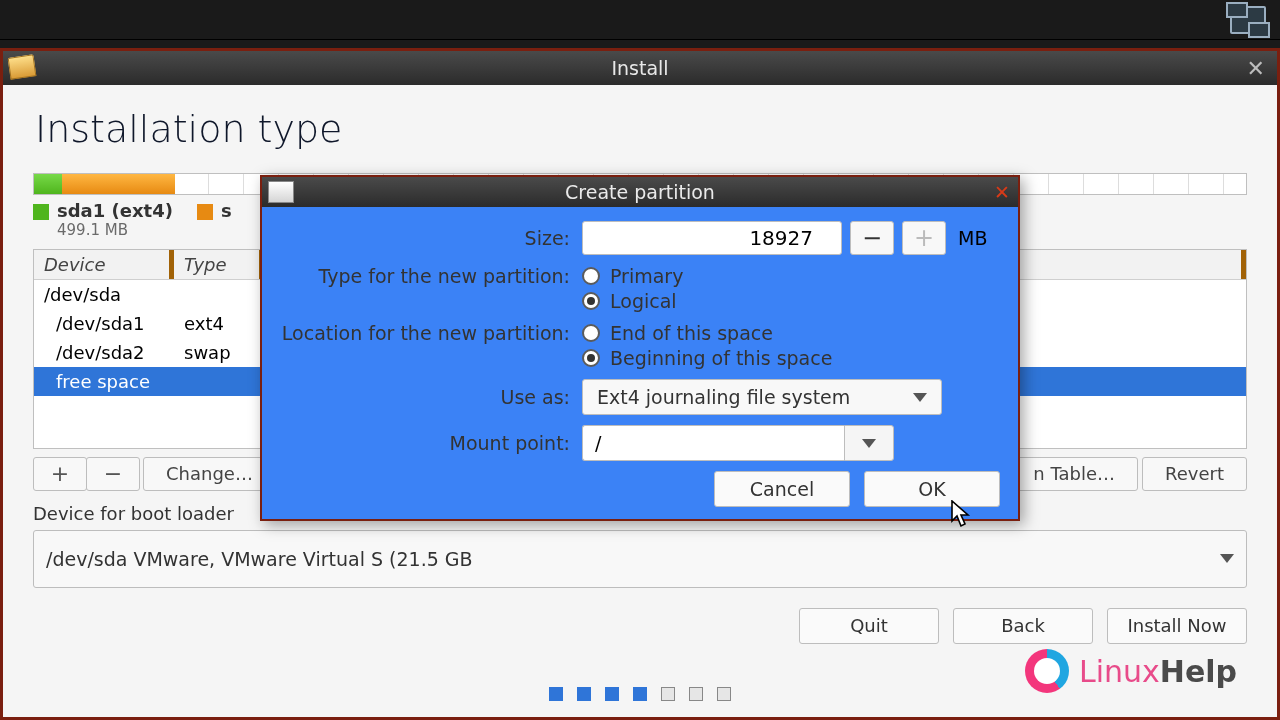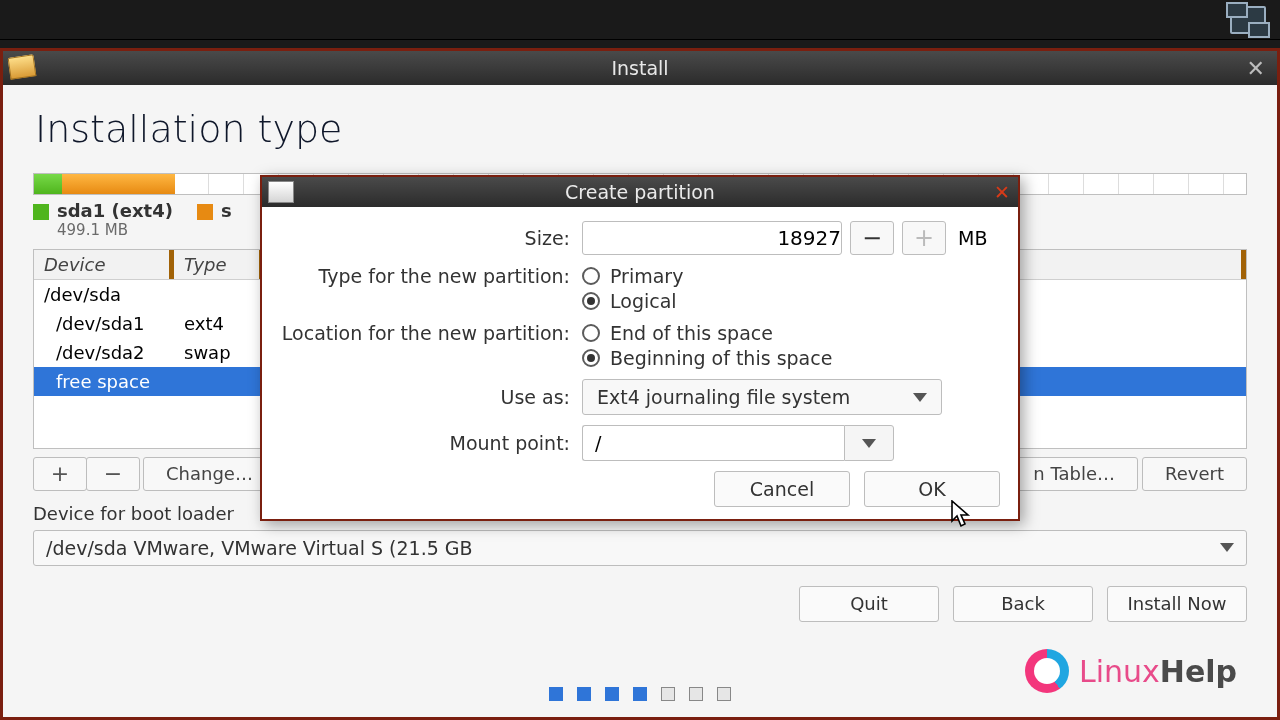--- a/index.html
+++ b/index.html
@@ -82,21 +82,21 @@
   .sqbtn { width: 54px; height: 34px; border: 1px solid #bdbdbd; background: #f8f8f8;
            display: flex; align-items: center; justify-content: center; font-size: 22px;
            color: #555; border-radius: 3px; margin-right: -1px; cursor: pointer; }
   .txtbtn { height: 34px; border: 1px solid #bdbdbd; background: #f8f8f8;
             padding: 0 22px; font-size: 18px; color: #444; border-radius: 3px;
             display: flex; align-items: center; cursor: pointer; margin-left: 4px; }
   .spacer { flex: 1; }
 
   .boot-label { margin-top: 12px; font-size: 18px; color: #333; }
   .boot-select { margin-top: 6px; display: flex; align-items: center; justify-content: space-between;
-                 border: 1px solid #bdbdbd; background: #f8f8f8; padding: 6px 12px; font-size: 19px;
+                 border: 1px solid #bdbdbd; background: #f8f8f8; padding: 17px 12px; font-size: 19px;
                  color: #333; border-radius: 3px; cursor: pointer; }
   .chev { border-left: 7px solid transparent; border-right: 7px solid transparent; border-top: 9px solid #555; }
 
   .footer-btns { display: flex; justify-content: flex-end; gap: 14px; margin-top: 20px; }
   .footer-btns button { width: 140px; height: 36px; border: 1px solid #bdbdbd; background: #fafafa;
                         border-radius: 3px; font-size: 18px; color: #333; cursor: pointer; }
 
   
   .logo-wrap { position: absolute; right: 40px; bottom: 24px; display: flex; align-items: center; gap: 10px; }
   .logo-mark { width: 44px; height: 44px; border-radius: 50%; background:
@@ -107,21 +107,21 @@
 
   
   .pager { position: absolute; left: 50%; bottom: 16px; transform: translateX(-50%); display: flex; gap: 14px; }
   .pager span { width: 14px; height: 14px; border: 1px solid #888; background: #e6e6e6; }
   .pager span.on { background: #2f75d8; border-color: #2f75d8; }
 
   
   .modal {
     position: absolute; top: 175px; left: 260px; width: 760px;
     border: 2px solid #7a1f0f;
-    background: #ffffff;
+    background: #3b82f6;
     box-shadow: 4px 4px 14px rgba(0,0,0,.35);
     z-index: 10;
   }
   .modal .mtitle {
     height: 30px; background: linear-gradient(#4a4a4a, #2b2b2b);
     color: #eaeaea; display: flex; align-items: center; justify-content: center;
     font-size: 19px; position: relative;
   }
   .modal .micon {
     position: absolute; left: 6px; top: 4px; width: 26px; height: 22px;
@@ -129,21 +129,21 @@
   }
   .modal .mtitle .mx { position: absolute; right: 8px; color: #d83a18; font-weight: bold; cursor: pointer; }
   .modal-body { padding: 14px 18px 12px 10px; }
   .mrow { display: flex; align-items: center; margin-bottom: 10px; }
   .mrow.top { align-items: flex-start; }
   .mlabel { width: 310px; text-align: right; padding-right: 12px; font-size: 19px; color: #333; }
   .mctrl { flex: 1; display: flex; align-items: center; gap: 8px; }
   .mctrl.col { flex-direction: column; align-items: flex-start; gap: 3px; }
   .size-input {
     width: 260px; height: 34px; border: 1px solid #bdbdbd; background: #fff; border-radius: 3px;
-    text-align: right; padding: 0 0; font-size: 20px;
+    text-align: right; padding: 0 28px; font-size: 20px;
   }
   .stepbtn {
     width: 44px; height: 34px; border: 1px solid #bdbdbd; background: #f8f8f8; border-radius: 3px;
     display: flex; align-items: center; justify-content: center; font-size: 24px; cursor: pointer;
     color: #333;
   }
   .stepbtn.dis { color: #bbb; cursor: default; }
   .unit { font-size: 19px; margin-left: 4px; }
   .radio { display: flex; align-items: center; gap: 10px; font-size: 19px; color: #333; }
   .rdot {

